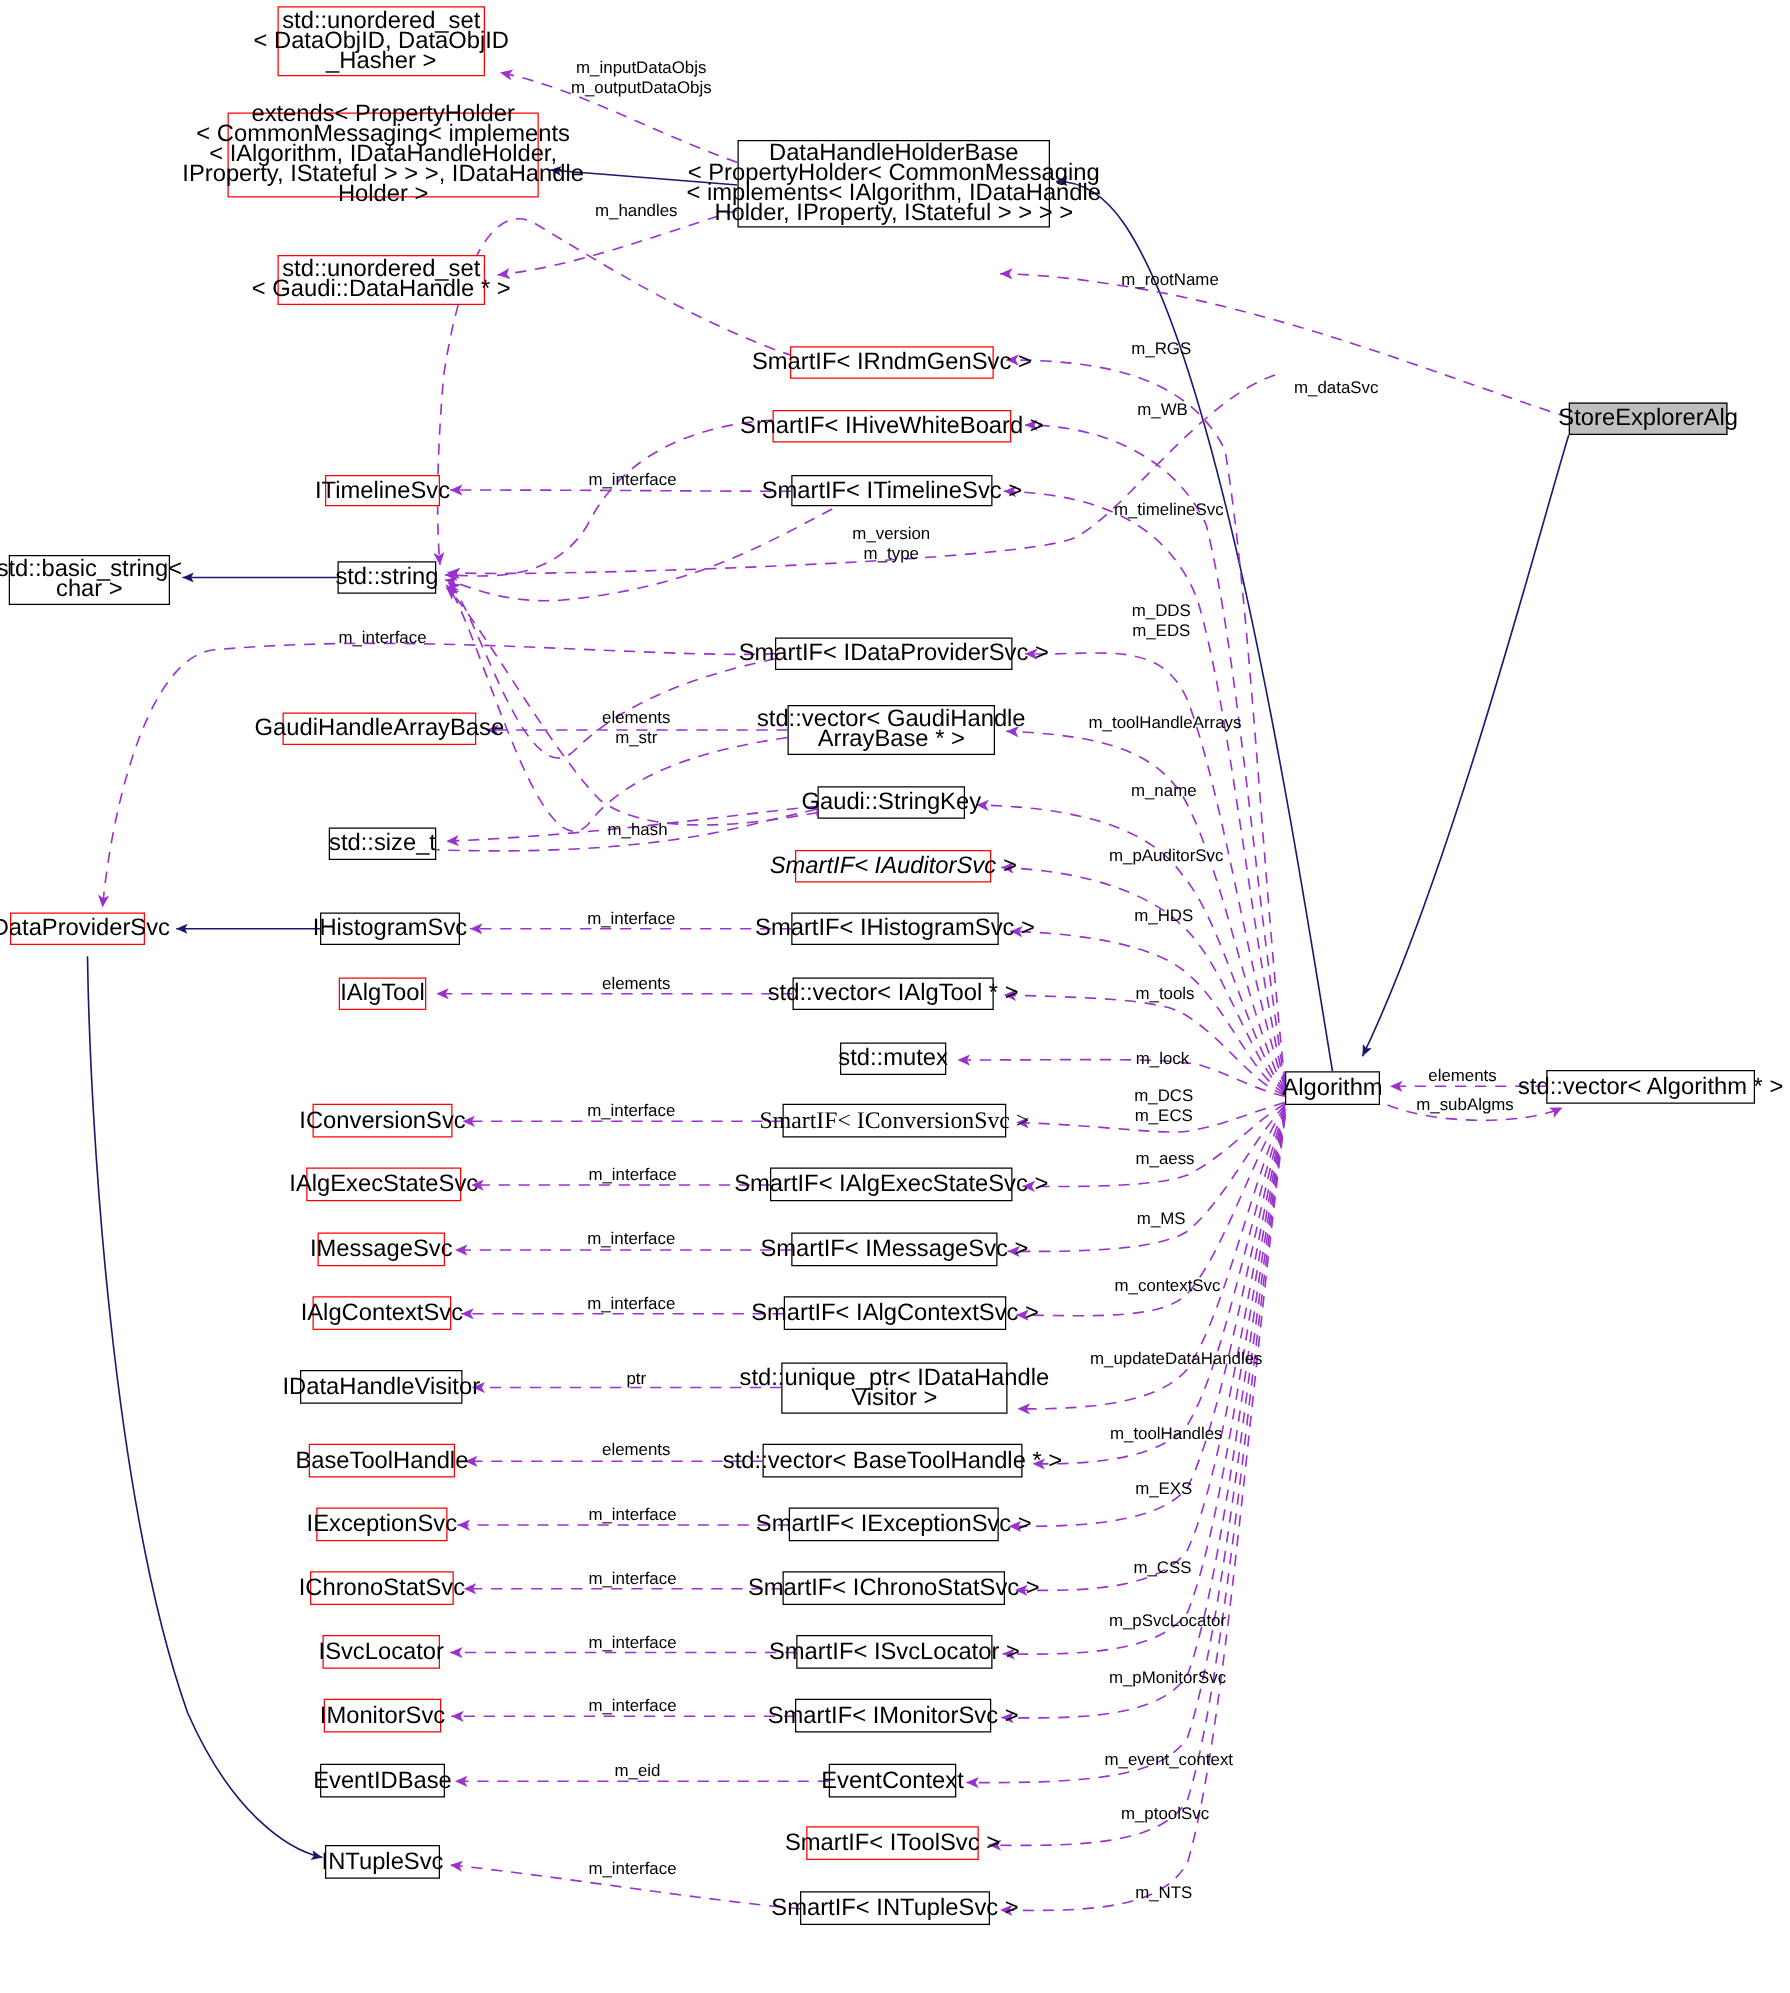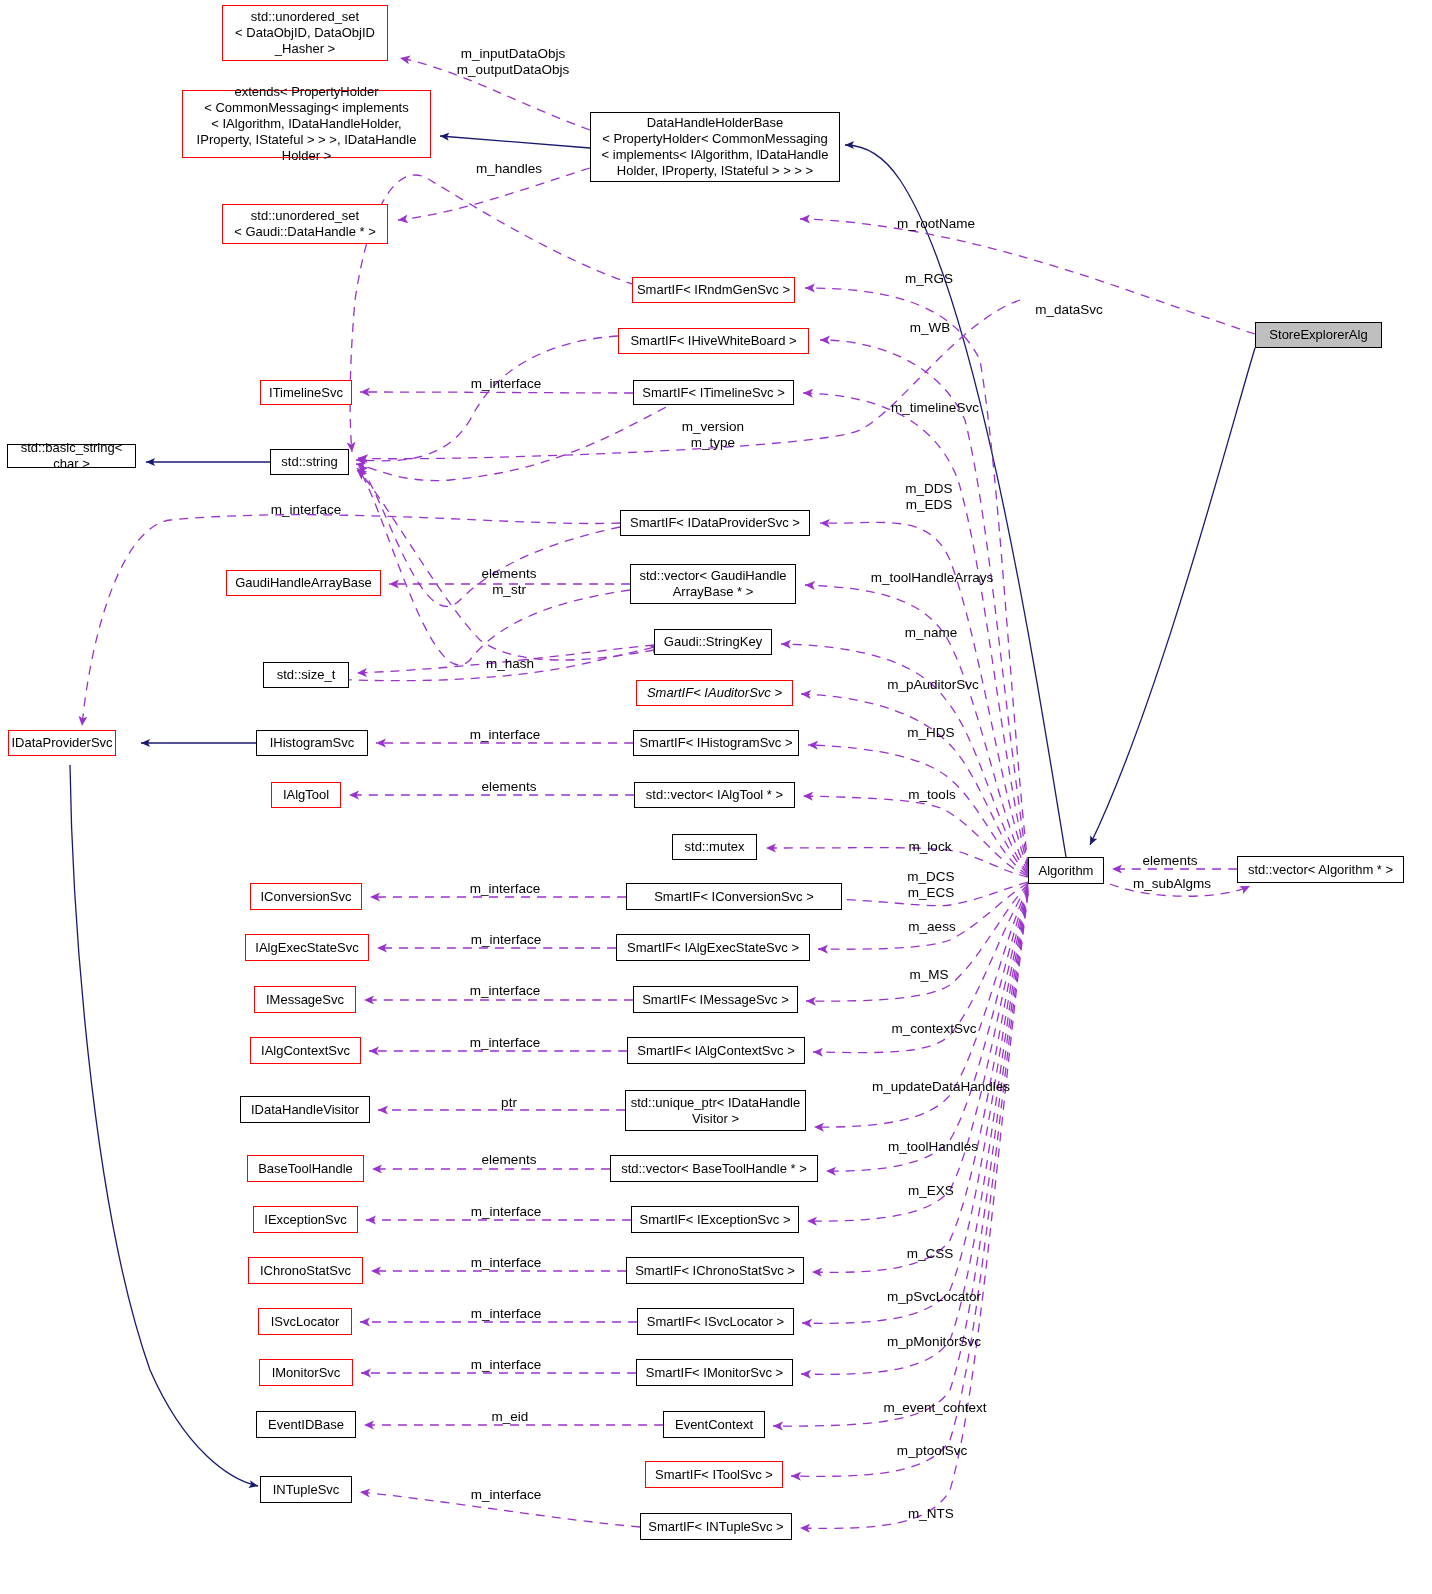--- a/index.html
+++ b/index.html
@@ -6,21 +6,21 @@
   body{font-family:"Liberation Sans","DejaVu Sans",sans-serif;}
   #canvas{position:relative;width:1432px;height:1594px;background:#fff;overflow:hidden;}
   svg#edges{position:absolute;left:0;top:0;width:1432px;height:1594px;pointer-events:none;}
   .node{
     position:absolute;
     box-sizing:border-box;
     background:#ffffff;
     border:1px solid #000000;
     display:flex;align-items:center;justify-content:center;
     text-align:center;
-    font-size:13px;
+    font-size:19px;
     line-height:16px;
     color:#000;
     white-space:pre;
     letter-spacing:0px;
   }
   .node.red{border-color:#ff0000;}
   .node.gray{background:#bfbfbf;}
   .elabel{
     position:absolute;
     font-size:13.5px;
@@ -132,40 +132,40 @@
 &lt; PropertyHolder&lt; CommonMessaging
 &lt; implements&lt; IAlgorithm, IDataHandle
 Holder, IProperty, IStateful &gt; &gt; &gt; &gt;</div>
       <div class="node red" style="left: 222px; top: 204px; width: 166px; height: 40px;">std::unordered_set
 &lt; Gaudi::DataHandle * &gt;</div>
       <div class="node gray" style="left: 1255px; top: 322px; width: 127px; height: 26px;">StoreExplorerAlg</div>
       <div class="node red" style="left: 632px; top: 277px; width: 163px; height: 26px;">SmartIF&lt; IRndmGenSvc &gt;</div>
       <div class="node red" style="left: 618px; top: 328px; width: 191px; height: 26px;">SmartIF&lt; IHiveWhiteBoard &gt;</div>
       <div class="node red" style="left: 260px; top: 380px; width: 92px; height: 25px;">ITimelineSvc</div>
       <div class="node" style="left: 633px; top: 380px; width: 161px; height: 25px;">SmartIF&lt; ITimelineSvc &gt;</div>
-      <div class="node" style="left: 7px; top: 444px; width: 129px; height: 24px;">std::basic_string&lt;
+      <div class="node" style="left: 7px; top: 444px; width: 129px; height: 40px;">std::basic_string&lt;
 char &gt;</div>
       <div class="node" style="left: 270px; top: 449px; width: 79px; height: 26px;">std::string</div>
       <div class="node" style="left: 620px; top: 510px; width: 190px; height: 26px;">SmartIF&lt; IDataProviderSvc &gt;</div>
       <div class="node red" style="left: 226px; top: 570px; width: 155px; height: 26px;">GaudiHandleArrayBase</div>
       <div class="node" style="left: 630px; top: 564px; width: 166px; height: 40px;">std::vector&lt; GaudiHandle
 ArrayBase * &gt;</div>
       <div class="node" style="left: 654px; top: 629px; width: 118px; height: 26px;">Gaudi::StringKey</div>
       <div class="node" style="left: 263px; top: 662px; width: 86px; height: 26px;">std::size_t</div>
       <div class="node red" style="left: 636px; top: 680px; width: 157px; height: 26px; font-style: italic;">SmartIF&lt; IAuditorSvc &gt;</div>
       <div class="node red" style="left: 8px; top: 730px; width: 108px; height: 26px;">IDataProviderSvc</div>
       <div class="node" style="left: 256px; top: 730px; width: 112px; height: 26px;">IHistogramSvc</div>
       <div class="node" style="left: 633px; top: 730px; width: 166px; height: 26px;">SmartIF&lt; IHistogramSvc &gt;</div>
       <div class="node red" style="left: 271px; top: 782px; width: 70px; height: 26px;">IAlgTool</div>
       <div class="node" style="left: 634px; top: 782px; width: 161px; height: 26px;">std::vector&lt; IAlgTool * &gt;</div>
       <div class="node" style="left: 672px; top: 834px; width: 85px; height: 26px;">std::mutex</div>
       <div class="node" style="left: 1028px; top: 857px; width: 76px; height: 27px;">Algorithm</div>
       <div class="node" style="left: 1237px; top: 856px; width: 167px; height: 27px;">std::vector&lt; Algorithm * &gt;</div>
       <div class="node red" style="left: 250px; top: 883px; width: 112px; height: 27px;">IConversionSvc</div>
-      <div class="node" style="left: 626px; top: 883px; width: 216px; height: 27px;">SmartIF&lt; IConversionSvc &gt;</div>
+      <div class="node" style="left: 626px; top: 883px; width: 179px; height: 27px; font-family: Liberation Serif, serif;">SmartIF&lt; IConversionSvc &gt;</div>
       <div class="node red" style="left: 245px; top: 934px; width: 124px; height: 27px;">IAlgExecStateSvc</div>
       <div class="node" style="left: 616px; top: 934px; width: 194px; height: 27px;">SmartIF&lt; IAlgExecStateSvc &gt;</div>
       <div class="node red" style="left: 254px; top: 986px; width: 102px; height: 27px;">IMessageSvc</div>
       <div class="node" style="left: 633px; top: 986px; width: 165px; height: 27px;">SmartIF&lt; IMessageSvc &gt;</div>
       <div class="node red" style="left: 250px; top: 1037px; width: 111px; height: 27px;">IAlgContextSvc</div>
       <div class="node" style="left: 627px; top: 1037px; width: 178px; height: 27px;">SmartIF&lt; IAlgContextSvc &gt;</div>
       <div class="node" style="left: 240px; top: 1096px; width: 130px; height: 27px;">IDataHandleVisitor</div>
       <div class="node" style="left: 625px; top: 1090px; width: 181px; height: 41px;">std::unique_ptr&lt; IDataHandle
 Visitor &gt;</div>
       <div class="node red" style="left: 247px; top: 1155px; width: 117px; height: 27px;">BaseToolHandle</div>

